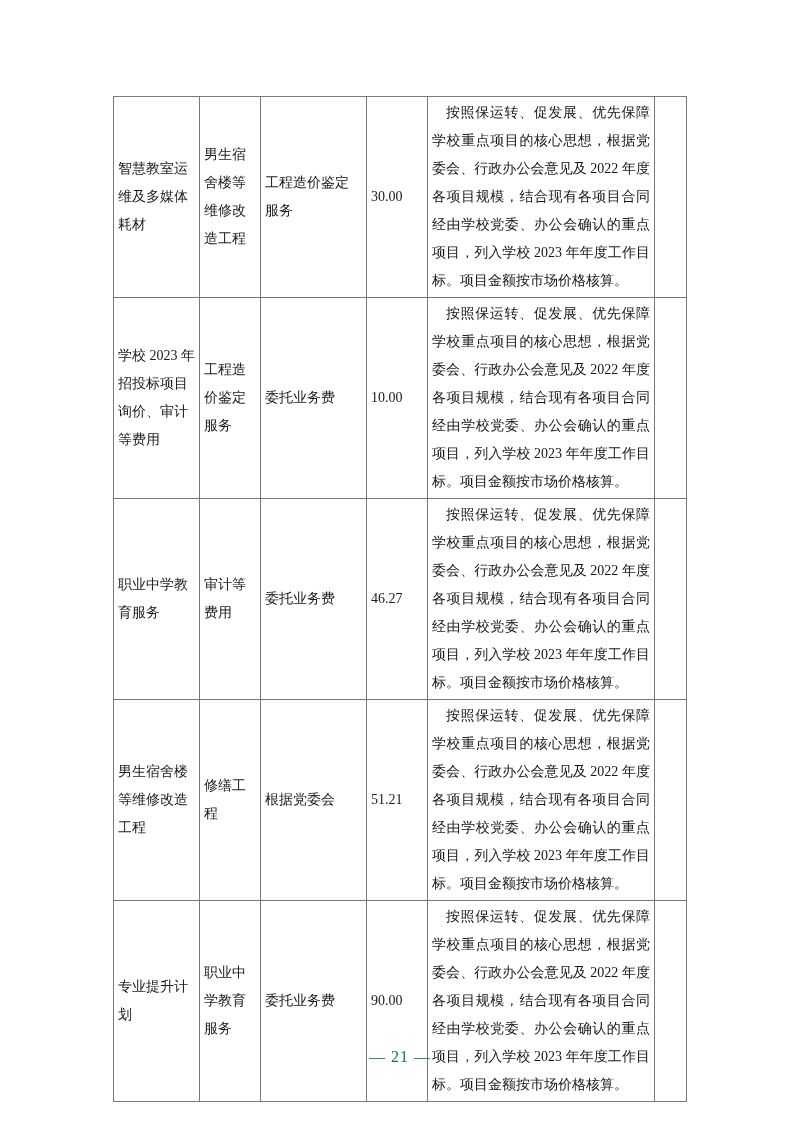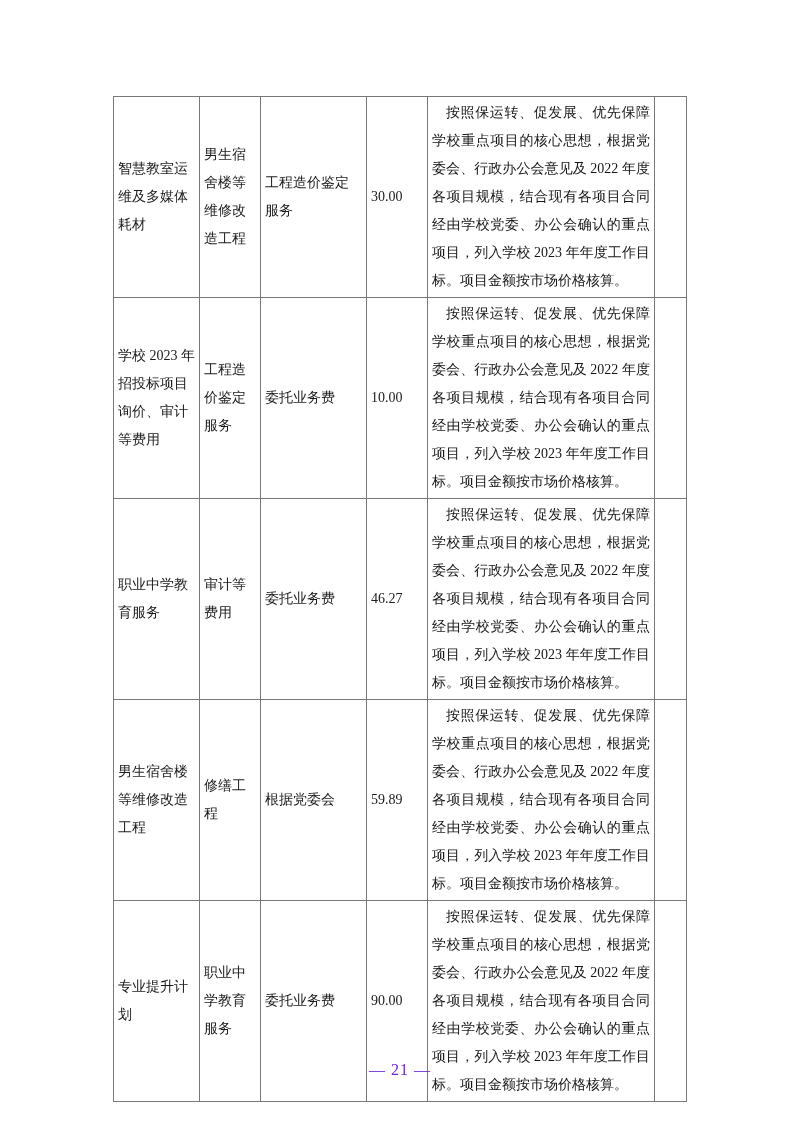--- a/index.html
+++ b/index.html
@@ -54,22 +54,21 @@
   }
   td.cell-note { padding: 0; }
   .page-number {
     position: absolute;
     top: 1048px;
     left: 0;
     width: 100%;
     text-align: center;
     font-size: 16px;
     letter-spacing: 1px;
-    color: #6d28d9;
-    margin-top: 13px;
+    color: #0f766e;
   }
 </style>
 </head>
 <body>
 
 <div class="page">
 
   <table class="budget-table">
     <colgroup>
       <col style="width:86px">
@@ -101,21 +100,21 @@
         <td class="cell-category">审计等费用</td>
         <td class="cell-expense">委托业务费</td>
         <td class="cell-amount">46.27</td>
         <td class="cell-desc">按照保运转、促发展、优先保障学校重点项目的核心思想，根据党委会、行政办公会意见及 2022 年度各项目规模，结合现有各项目合同经由学校党委、办公会确认的重点项目，列入学校 2023 年年度工作目标。项目金额按市场价格核算。</td>
         <td class="cell-note"></td>
       </tr>
       <tr class="row-4">
         <td class="cell-project">男生宿舍楼等维修改造工程</td>
         <td class="cell-category">修缮工程</td>
         <td class="cell-expense">根据党委会</td>
-        <td class="cell-amount">59.89</td>
+        <td class="cell-amount">51.21</td>
         <td class="cell-desc">按照保运转、促发展、优先保障学校重点项目的核心思想，根据党委会、行政办公会意见及 2022 年度各项目规模，结合现有各项目合同经由学校党委、办公会确认的重点项目，列入学校 2023 年年度工作目标。项目金额按市场价格核算。</td>
         <td class="cell-note"></td>
       </tr>
       <tr class="row-5">
         <td class="cell-project">专业提升计划</td>
         <td class="cell-category">职业中学教育服务</td>
         <td class="cell-expense">委托业务费</td>
         <td class="cell-amount">90.00</td>
         <td class="cell-desc">按照保运转、促发展、优先保障学校重点项目的核心思想，根据党委会、行政办公会意见及 2022 年度各项目规模，结合现有各项目合同经由学校党委、办公会确认的重点项目，列入学校 2023 年年度工作目标。项目金额按市场价格核算。</td>
         <td class="cell-note"></td>

